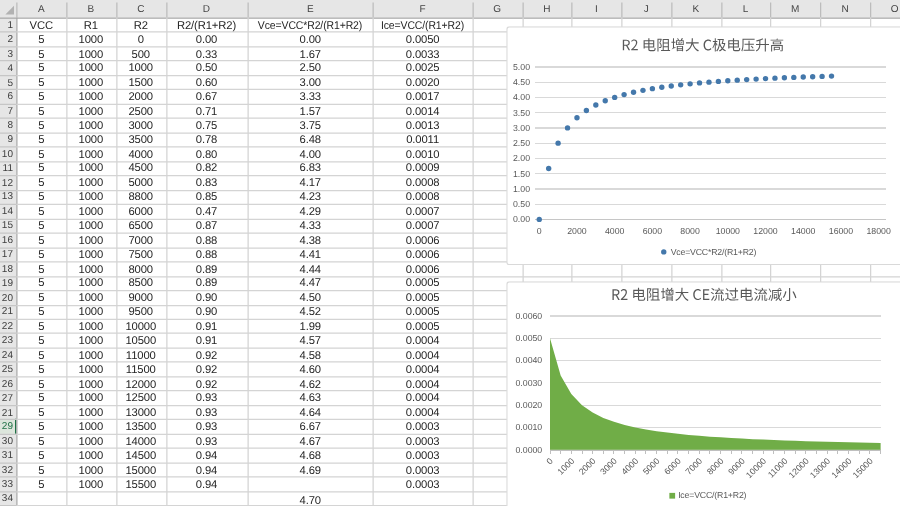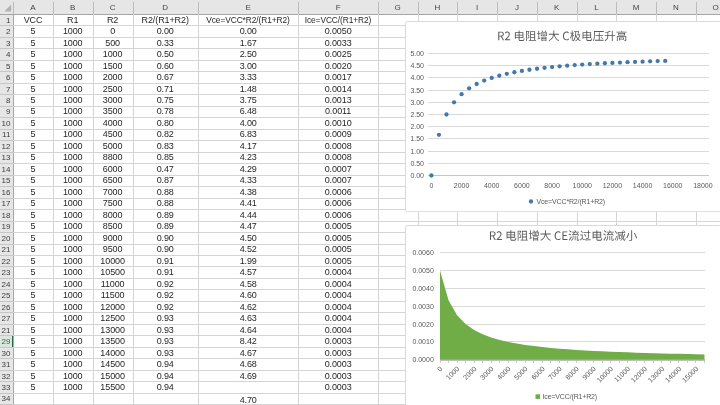--- a/index.html
+++ b/index.html
@@ -200,21 +200,21 @@
 <div class="cell" style="left:33.0px;top:77.04px">5</div>
 <div class="cell" style="left:72.7px;top:77.04px">1000</div>
 <div class="cell" style="left:112.6px;top:77.04px">2000</div>
 <div class="cell" style="left:165.2px;top:77.04px">0.67</div>
 <div class="cell" style="left:248.2px;top:77.04px">3.33</div>
 <div class="cell" style="left:338.1px;top:77.04px">0.0017</div>
 <div class="cell" style="left:33.0px;top:88.52px">5</div>
 <div class="cell" style="left:72.7px;top:88.52px">1000</div>
 <div class="cell" style="left:112.6px;top:88.52px">2500</div>
 <div class="cell" style="left:165.2px;top:88.52px">0.71</div>
-<div class="cell" style="left:248.2px;top:88.52px">1.48</div>
+<div class="cell" style="left:248.2px;top:88.52px">1.57</div>
 <div class="cell" style="left:338.1px;top:88.52px">0.0014</div>
 <div class="cell" style="left:33.0px;top:100.00px">5</div>
 <div class="cell" style="left:72.7px;top:100.00px">1000</div>
 <div class="cell" style="left:112.6px;top:100.00px">3000</div>
 <div class="cell" style="left:165.2px;top:100.00px">0.75</div>
 <div class="cell" style="left:248.2px;top:100.00px">3.75</div>
 <div class="cell" style="left:338.1px;top:100.00px">0.0013</div>
 <div class="cell" style="left:33.0px;top:111.48px">5</div>
 <div class="cell" style="left:72.7px;top:111.48px">1000</div>
 <div class="cell" style="left:112.6px;top:111.48px">3500</div>
@@ -332,21 +332,21 @@
 <div class="cell" style="left:33.0px;top:329.60px">5</div>
 <div class="cell" style="left:72.7px;top:329.60px">1000</div>
 <div class="cell" style="left:112.6px;top:329.60px">13000</div>
 <div class="cell" style="left:165.2px;top:329.60px">0.93</div>
 <div class="cell" style="left:248.2px;top:329.60px">4.64</div>
 <div class="cell" style="left:338.1px;top:329.60px">0.0004</div>
 <div class="cell" style="left:33.0px;top:341.08px">5</div>
 <div class="cell" style="left:72.7px;top:341.08px">1000</div>
 <div class="cell" style="left:112.6px;top:341.08px">13500</div>
 <div class="cell" style="left:165.2px;top:341.08px">0.93</div>
-<div class="cell" style="left:248.2px;top:341.08px">8.42</div>
+<div class="cell" style="left:248.2px;top:341.08px">6.67</div>
 <div class="cell" style="left:338.1px;top:341.08px">0.0003</div>
 <div class="cell" style="left:33.0px;top:352.56px">5</div>
 <div class="cell" style="left:72.7px;top:352.56px">1000</div>
 <div class="cell" style="left:112.6px;top:352.56px">14000</div>
 <div class="cell" style="left:165.2px;top:352.56px">0.93</div>
 <div class="cell" style="left:248.2px;top:352.56px">4.67</div>
 <div class="cell" style="left:338.1px;top:352.56px">0.0003</div>
 <div class="cell" style="left:33.0px;top:364.04px">5</div>
 <div class="cell" style="left:72.7px;top:364.04px">1000</div>
 <div class="cell" style="left:112.6px;top:364.04px">14500</div>

